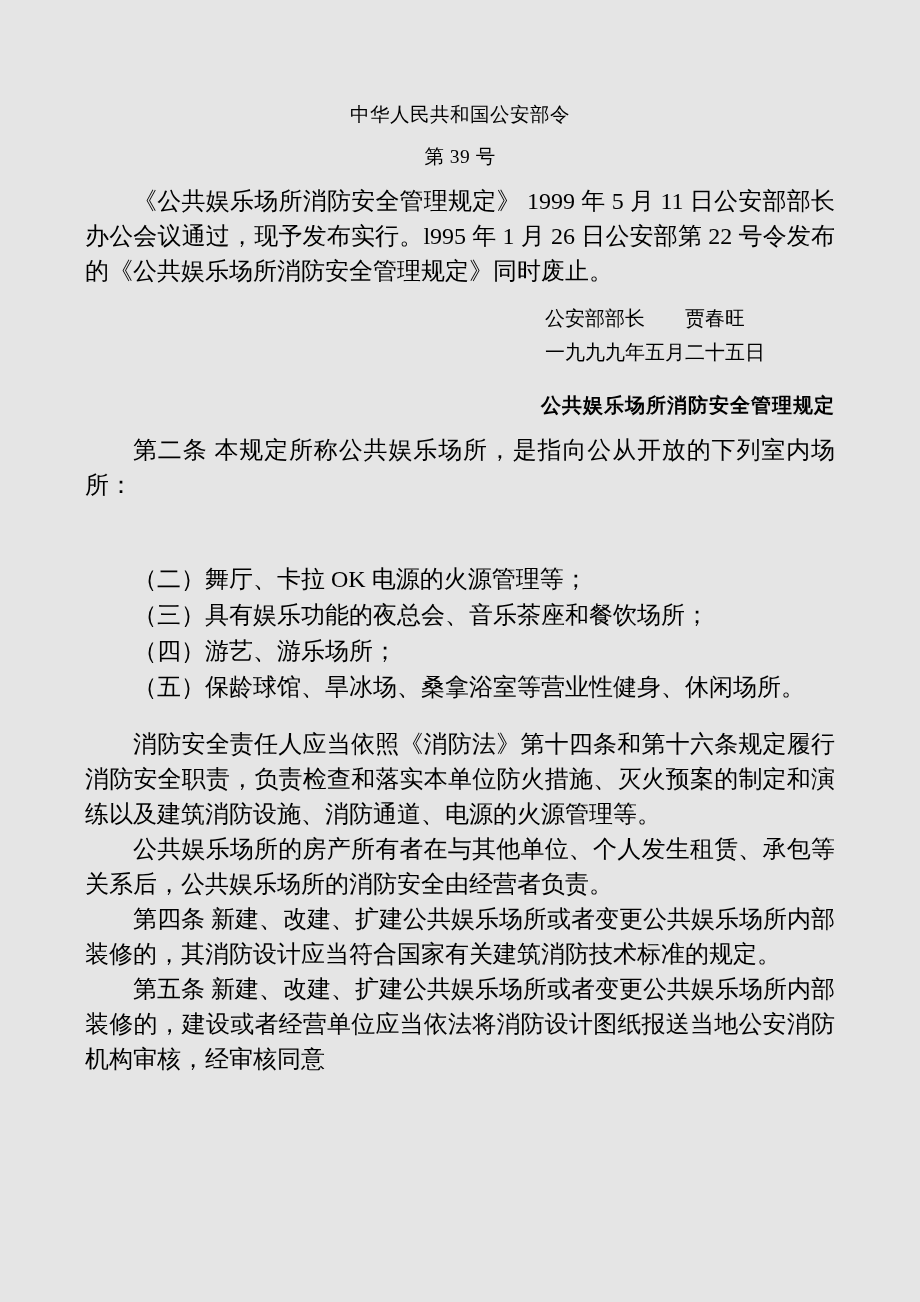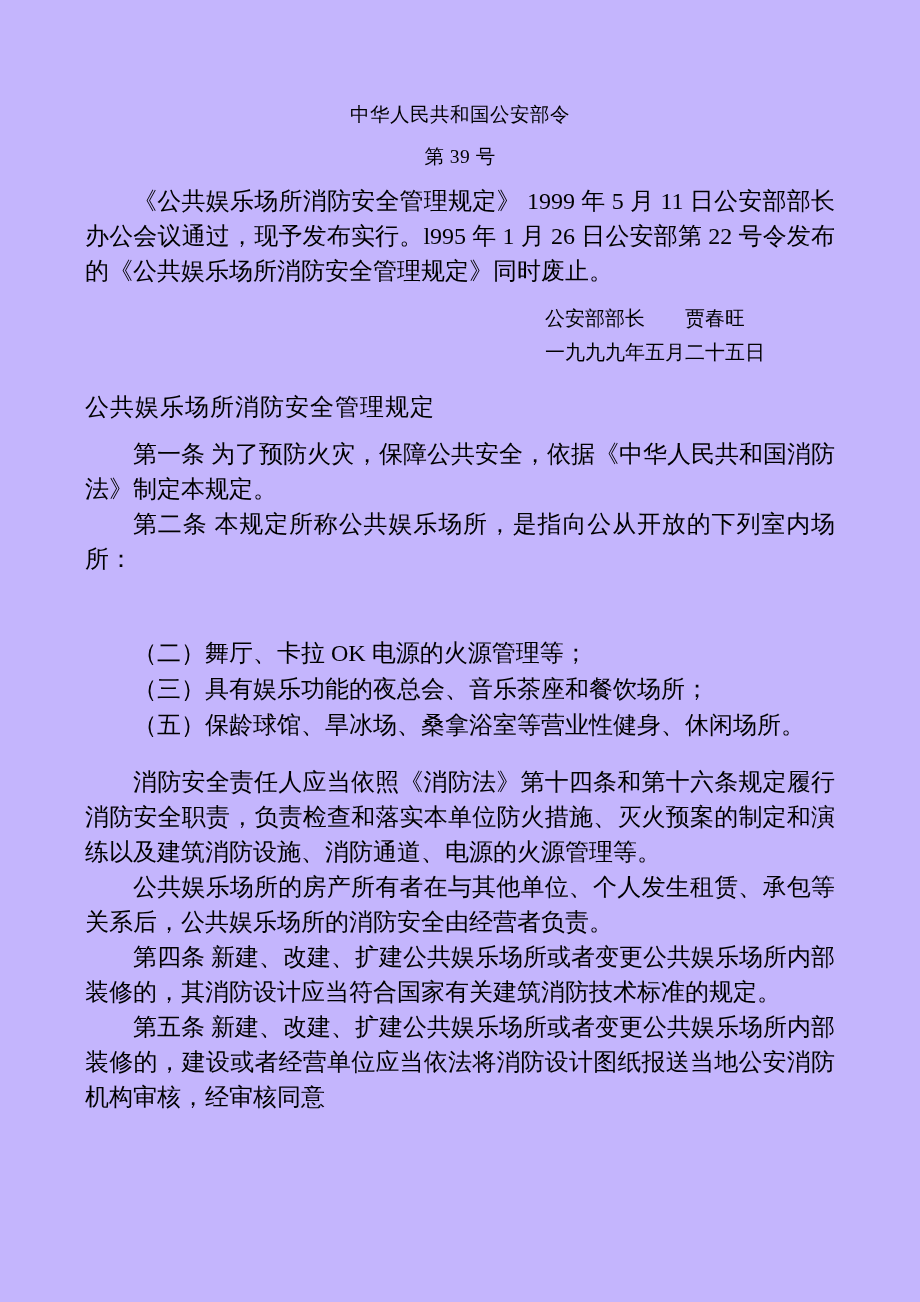--- a/index.html
+++ b/index.html
@@ -8,21 +8,21 @@
     background: #ffffff;
   }
   body {
     font-family: "Liberation Serif", serif;
     color: #000000;
   }
   .page {
     position: relative;
     width: 920px;
     height: 1302px;
-    background: #c4b5fd;
+    background: #e5e5e5;
     box-sizing: border-box;
     padding: 105px 85px 0 85px;
     overflow: hidden;
   }
   .doc {
     font-size: 19.5px;
     line-height: 1.0;
   }
   .line-center {
     text-align: center;
@@ -45,23 +45,23 @@
     margin-top: 12px;
     margin-bottom: 10px;
     padding-left: 460px;
     font-size: 20px;
     line-height: 34px;
   }
   .sig-line {
     white-space: pre;
   }
   .title {
-    text-align: left;
-    font-weight: normal;
-    font-size: 24px;
+    text-align: right;
+    font-weight: bold;
+    font-size: 20px;
     margin: 26px 0 18px 0;
     letter-spacing: 1px;
   }
   .spacer-md { height: 58px; }
   .spacer-lg { height: 22px; }
   .items .para {
     line-height: 36px;
   }
 </style>
 </head>
@@ -76,29 +76,29 @@
 
     <p class="para">《公共娱乐场所消防安全管理规定》 1999 年 5 月 11 日公安部部长办公会议通过，现予发布实行。l995 年 1 月 26 日公安部第 22 号令发布的《公共娱乐场所消防安全管理规定》同时废止。</p>
 
     <div class="signature-block">
       <div class="sig-line">公安部部长　　贾春旺</div>
       <div class="sig-line">一九九九年五月二十五日</div>
     </div>
 
     <h1 class="title">公共娱乐场所消防安全管理规定</h1>
 
-    <p class="para">第一条  为了预防火灾，保障公共安全，依据《中华人民共和国消防法》制定本规定。</p>
 
     <p class="para">第二条   本规定所称公共娱乐场所，是指向公从开放的下列室内场所：</p>
 
     <div class="spacer-md"></div>
 
     <div class="items">
       <p class="para">（二）舞厅、卡拉 OK 电源的火源管理等；</p>
       <p class="para">（三）具有娱乐功能的夜总会、音乐茶座和餐饮场所；</p>
+      <p class="para">（四）游艺、游乐场所；</p>
       <p class="para">（五）保龄球馆、旱冰场、桑拿浴室等营业性健身、休闲场所。</p>
     </div>
 
 
     <div class="spacer-lg"></div>
 
     <p class="para">消防安全责任人应当依照《消防法》第十四条和第十六条规定履行消防安全职责，负责检查和落实本单位防火措施、灭火预案的制定和演练以及建筑消防设施、消防通道、电源的火源管理等。</p>
 
     <p class="para">公共娱乐场所的房产所有者在与其他单位、个人发生租赁、承包等关系后，公共娱乐场所的消防安全由经营者负责。</p>
 

